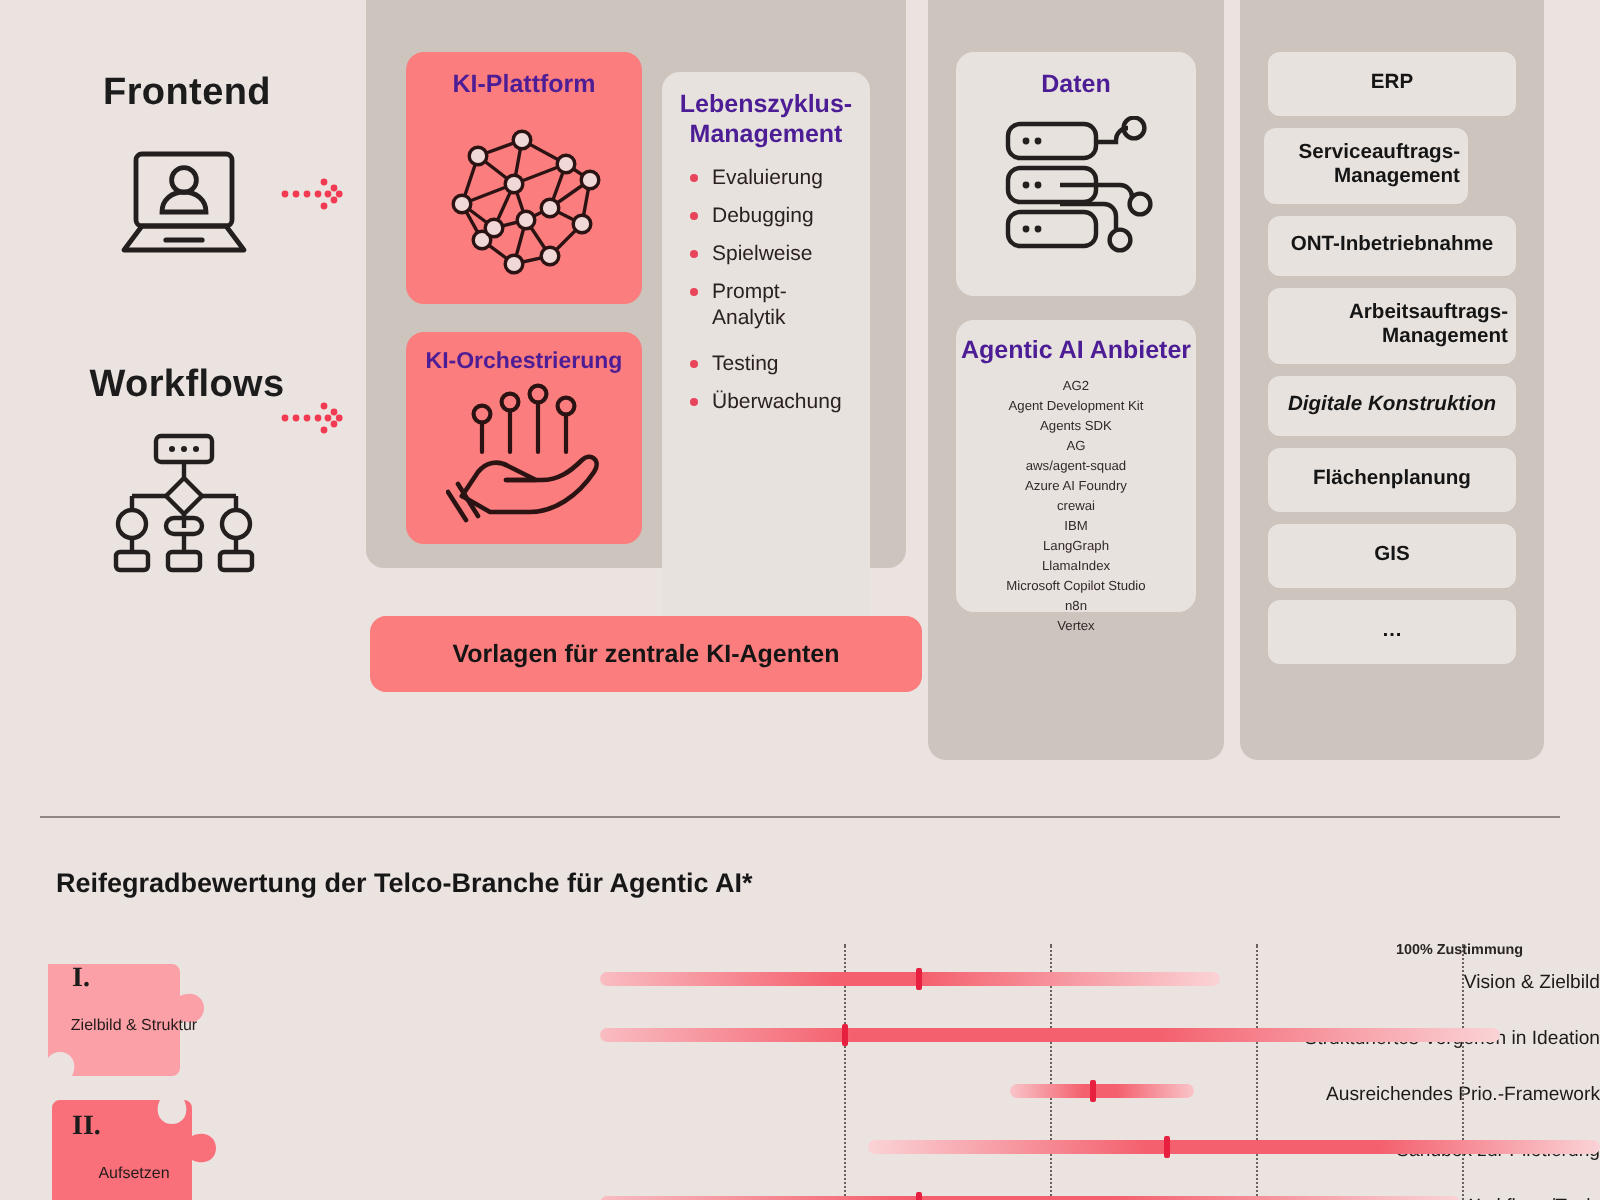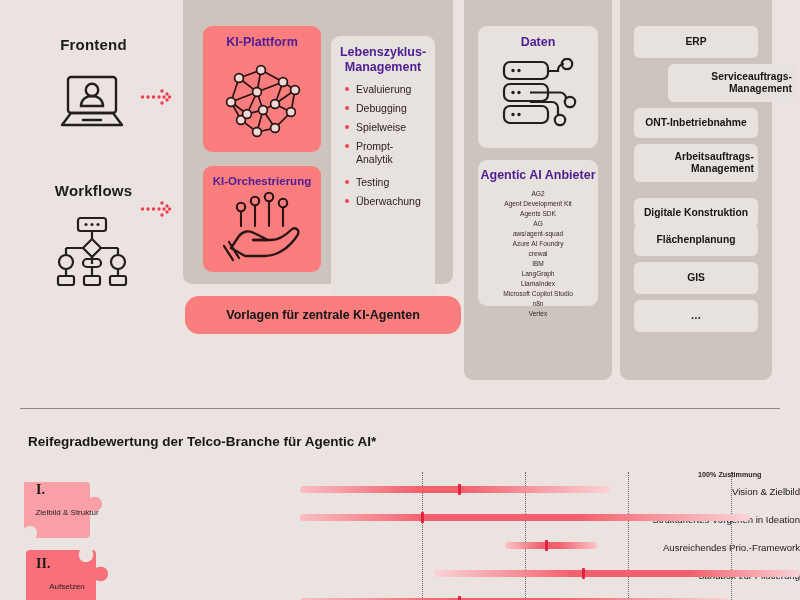--- a/index.html
+++ b/index.html
@@ -11,21 +11,21 @@
   }
   #page { position: relative; width: 800px; height: 600px; background: #EAE3E0; }
 
   
   #arch { position: absolute; left: 0; top: 0; width: 800px; height: 392px; }
 
   
   .leftcol { position: absolute; left: 0; top: 0; width: 182px; height: 392px; }
   .lc-title {
     position: absolute; width: 187px; text-align: center;
-    font-size: 15px; font-weight: bold; color: #1c1c1c; letter-spacing: .2px;
+    font-size: 19px; font-weight: bold; color: #1c1c1c; letter-spacing: .2px;
   }
   .lc-icon { position: absolute; left: 56px; }
   .lc-arrow { position: absolute; }
 
   
   .panel { position: absolute; background: #CCC4BD; border-radius: 9px; }
 
   .card {
     position: absolute; background: #E8E2DE; border-radius: 9px;
   }
@@ -231,21 +231,21 @@
         <div class="bullets">
           <div class="bullet">Evaluierung</div>
           <div class="bullet">Debugging</div>
           <div class="bullet">Spielweise</div>
           <div class="bullet" style="margin-bottom:10px;">Prompt-Analytik</div>
           <div class="bullet">Testing</div>
           <div class="bullet">Überwachung</div>
         </div>
       </div>
 
-      <div class="banner" style="left:2px; top:318px; width:276px; height:38px;border-radius:14px;">Vorlagen für zentrale KI-Agenten</div>
+      <div class="banner" style="left:2px; top:330px; width:276px; height:38px;">Vorlagen für zentrale KI-Agenten</div>
     </div>
 
     <div class="panel" style="left:464px; top:-22px; width:148px; height:402px;">
 
       <div class="card" style="left:14px; top:48px; width:120px; height:122px;">
         <div class="card-title">Daten</div>
         <div style="position:absolute; left:22px; top:32px;">
           <svg width="78" height="76" viewBox="0 0 78 76">
             <g fill="none" stroke="#241f1f" stroke-width="2.2">
               <rect x="4" y="4" width="44" height="17" rx="6"></rect>
@@ -288,24 +288,24 @@
           <div class="vendor">Microsoft Copilot Studio</div>
           <div class="vendor">n8n</div>
           <div class="vendor">Vertex</div>
         </div>
       </div>
     </div>
 
     <div class="panel" style="left:620px; top:-22px; width:152px; height:402px;">
 
       <div class="pill" style="left:14px; top:48px; width:124px; height:32px;">ERP</div>
-      <div class="pill" style="left:12px; top:86px; width:128px; height:38px;margin-left:36px;">Serviceauftrags-Management</div>
+      <div class="pill" style="left:12px; top:86px; width:102px; height:38px;">Serviceauftrags-Management</div>
       <div class="pill" style="left:14px; top:130px; width:124px; height:30px;">ONT-Inbetriebnahme</div>
       <div class="pill" style="left:14px; top:166px; width:124px; height:38px;">Arbeitsauftrags-Management</div>
-      <div class="pill" style="left:14px; top:220px; width:124px; height:30px;">Digitale Konstruktion</div>
+      <div class="pill" style="left:14px; top:210px; width:124px; height:30px;font-style:italic;">Digitale Konstruktion</div>
       <div class="pill" style="left:14px; top:284px; width:124px; height:32px;">GIS</div>
       <div class="pill" style="left:14px; top:246px; width:124px; height:32px;">Flächenplanung</div>
       <div class="pill" style="left:14px; top:322px; width:124px; height:32px;">…</div>
     </div>
   </div>
 
   <div id="divider"></div>
 
   <div id="chart">
     <div id="chart-title">Reifegradbewertung der Telco-Branche für Agentic AI*</div>

